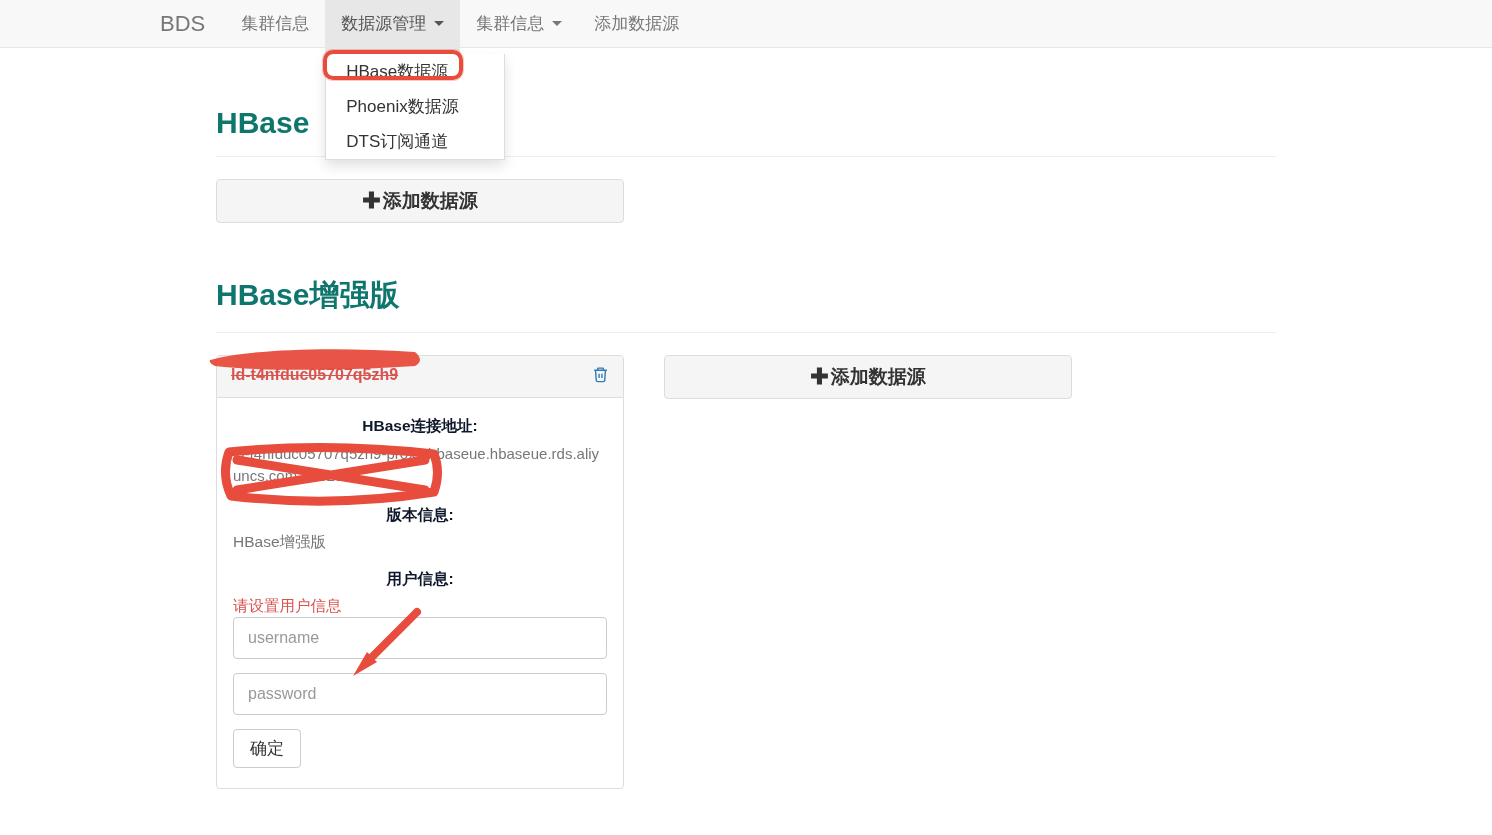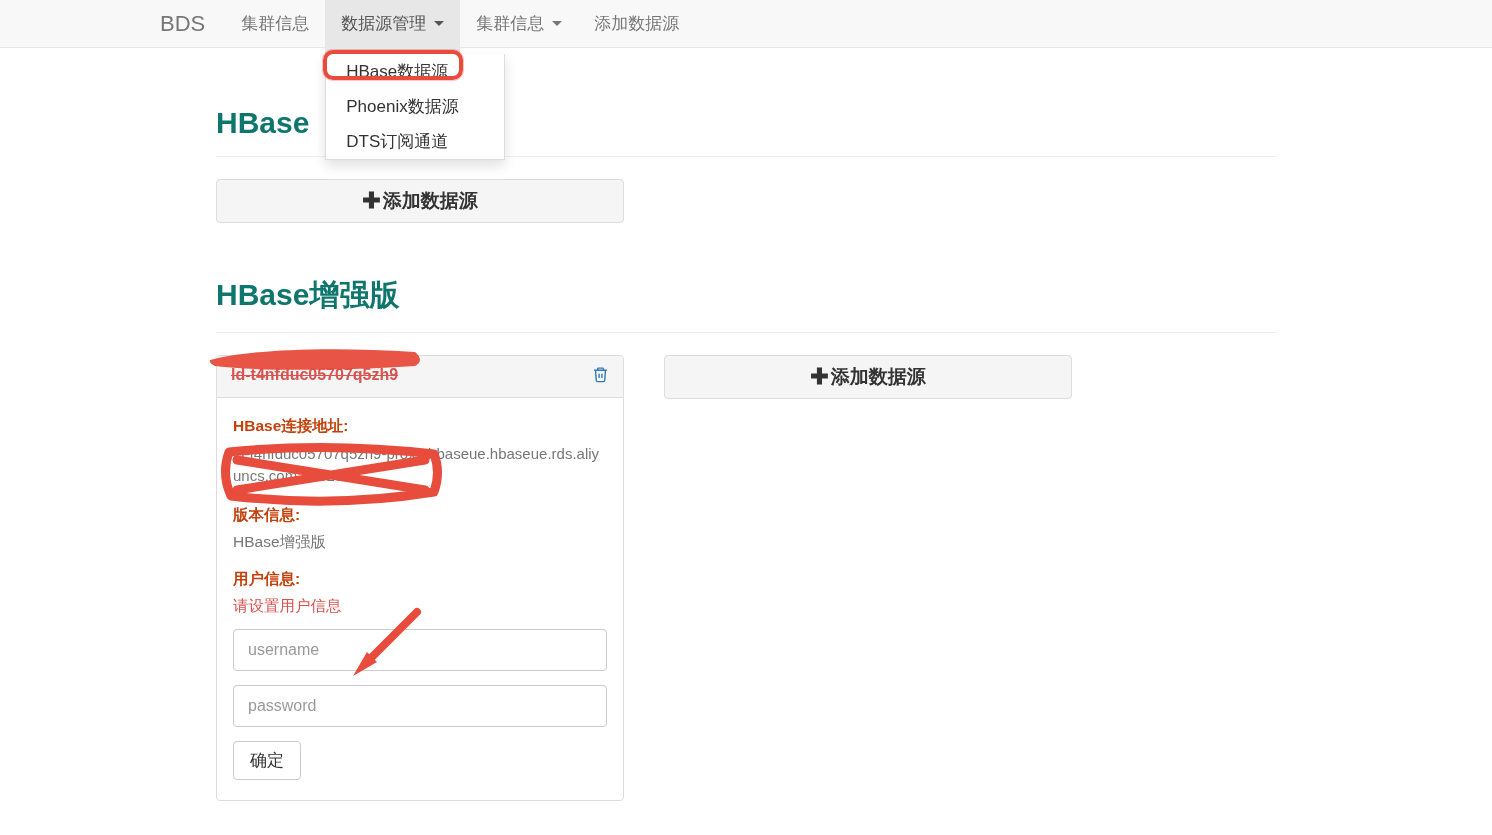--- a/index.html
+++ b/index.html
@@ -123,33 +123,34 @@
     .ds-name {
       color: #d9534f;
       font-weight: 700;
       font-size: 16px;
       text-decoration: line-through;
     }
     .trash-btn { cursor: pointer; color: #337ab7; }
     .panel-body { padding: 18px 16px 20px 16px; }
     .label {
       font-weight: 700;
-      color:#c2410c;
+      color:#0f172a;
       margin-bottom: 6px;
       font-size:15.5px;
+      text-align:center;
     }
     .conn-text {
       color:#777;
       font-size:15px;
       line-height:1.45;
       word-break: break-all;
       margin-bottom: 18px;
     }
     .version-text { color:#777; font-size:15.5px; margin-bottom:16px; }
-    .warn-text { color:#d9534f; font-size:15.5px; margin-bottom:12px; }
+    .warn-text { color:#d9534f; font-size:15.5px; margin-bottom:0; }
     .text-input {
       width:100%;
       height:42px;
       border:1px solid #ccc;
       border-radius:4px;
       padding:0 14px;
       font-size:16px;
       color:#6d28d9;
       margin-bottom:14px;
     }

